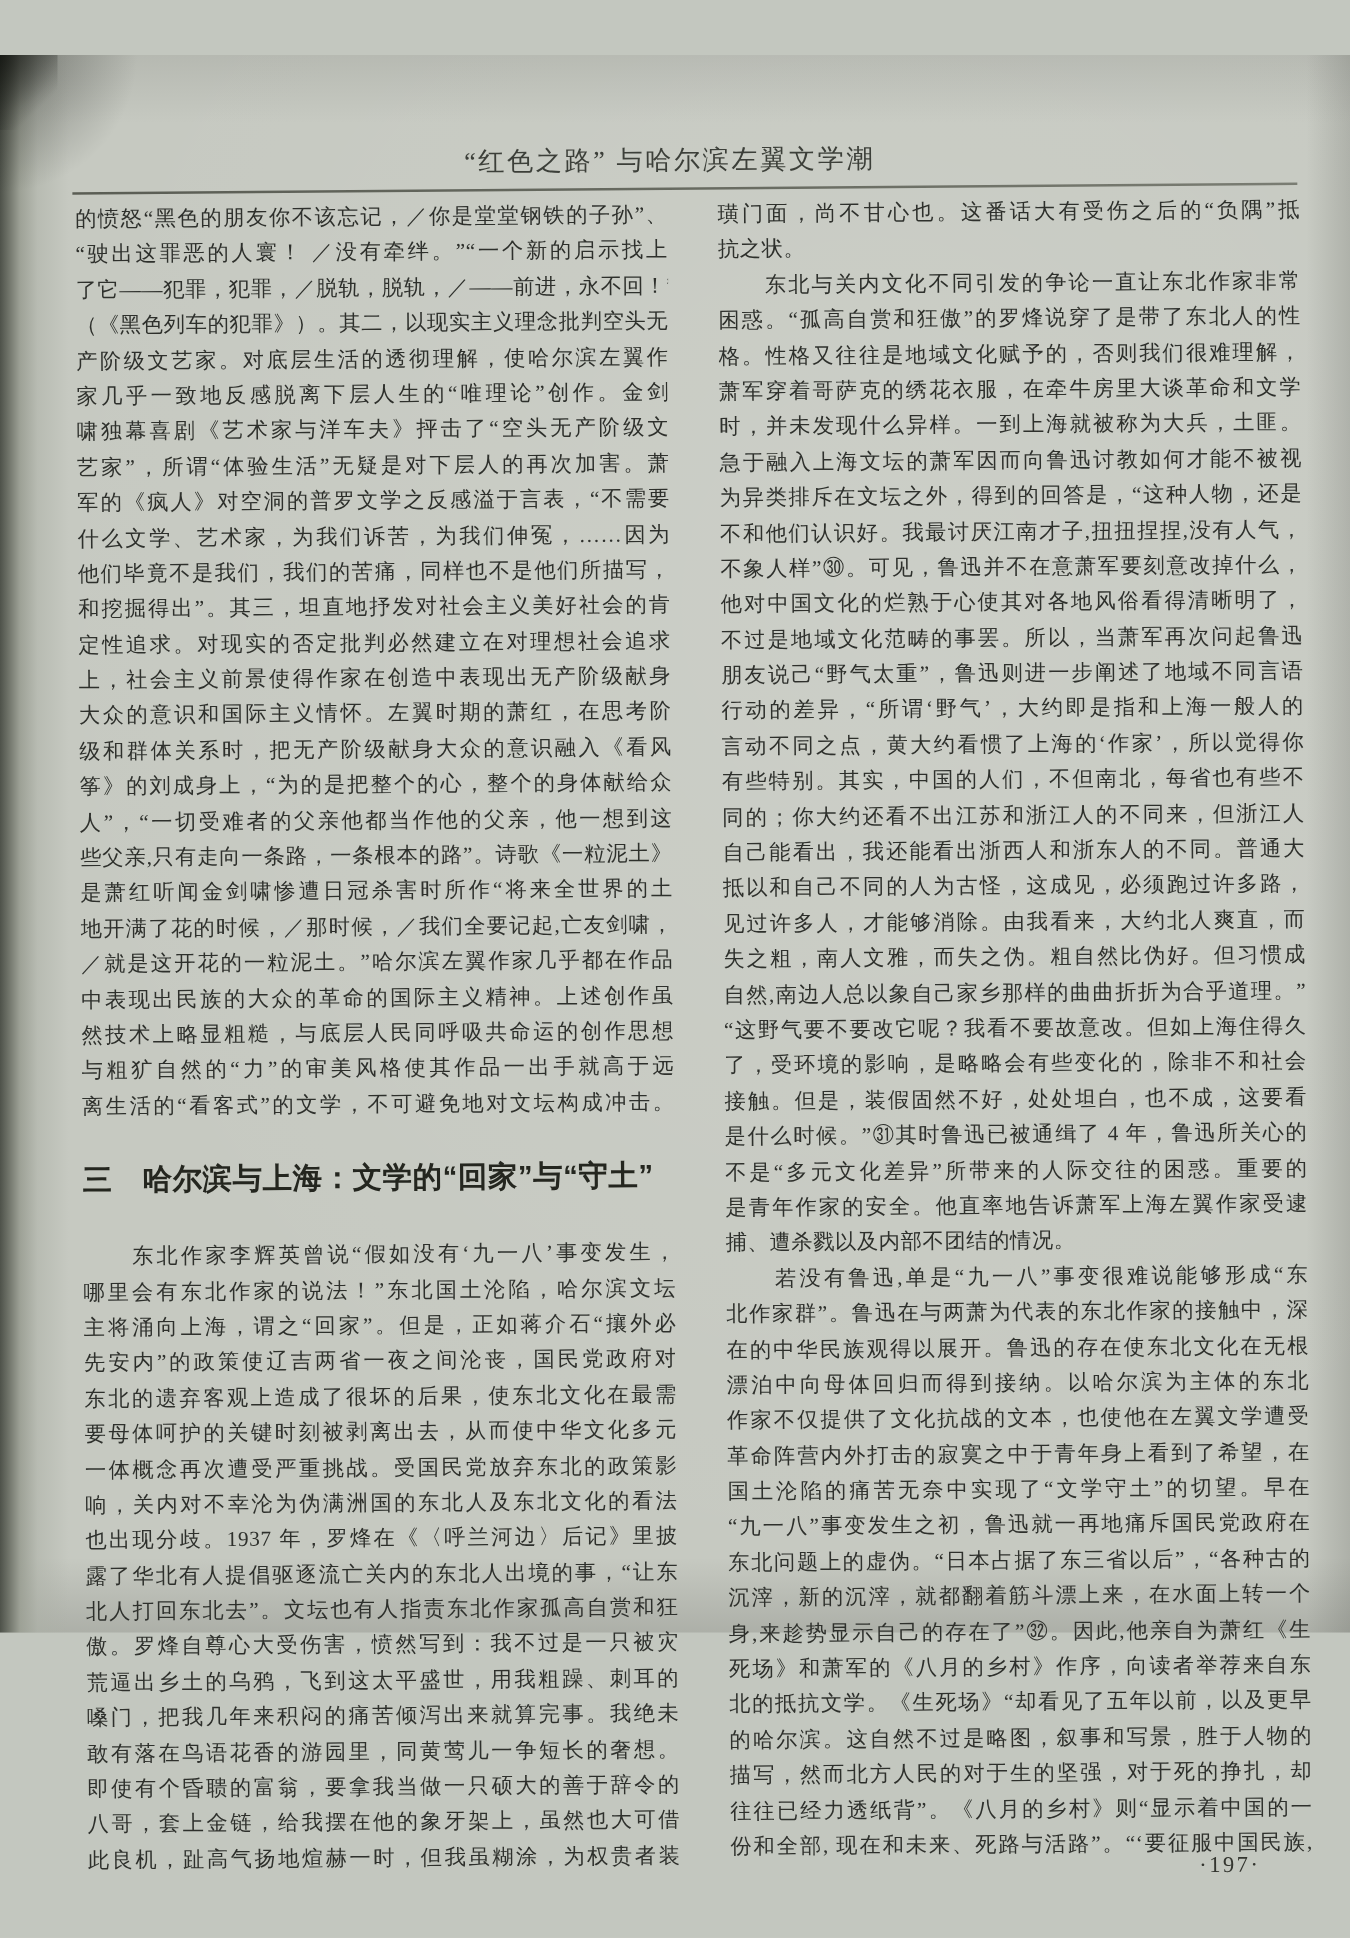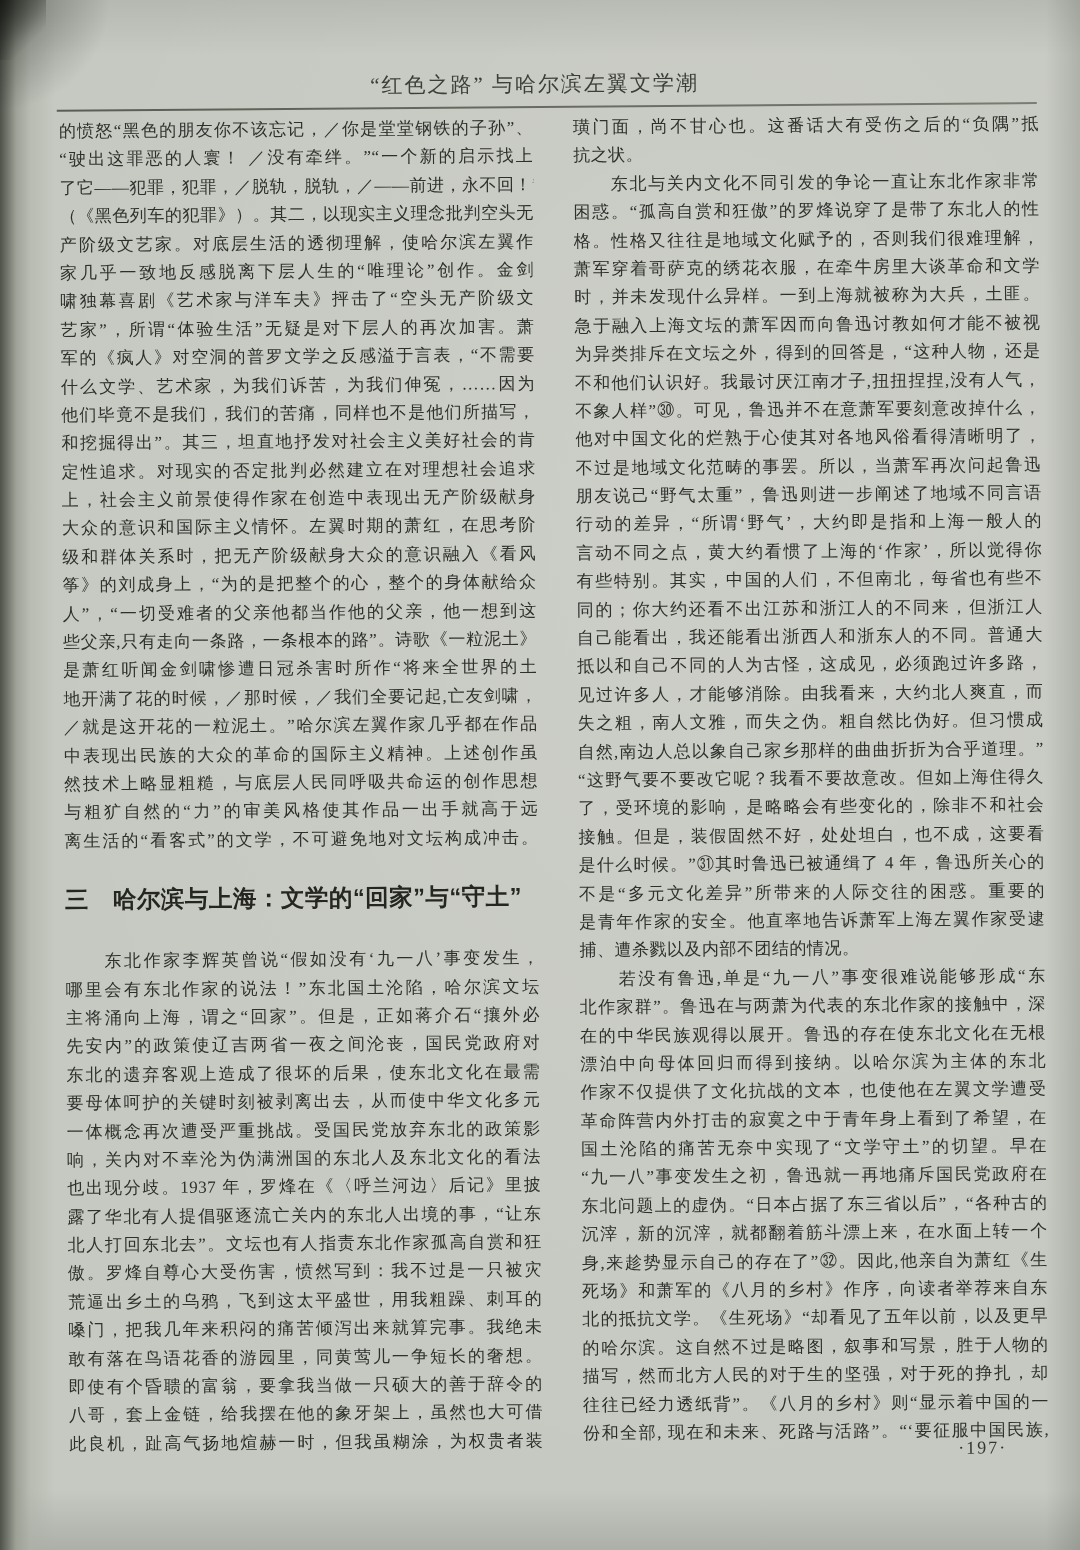--- a/index.html
+++ b/index.html
@@ -2,29 +2,30 @@
 <html><head>
 <meta charset="utf-8">
 <style>
   html,body{margin:0;padding:0;}
   body{
     width:1080px;height:1550px;overflow:hidden;
     font-family:"Liberation Serif","DejaVu Serif",serif;
     background:#c3c7bf;
   }
   .page{
-    position:relative;width:1080px;height:1550px;
+    position:relative;width:1080px;height:1262px;
     background-color:#c6c9c1;
     background-image:
       radial-gradient(circle at 0% 0%, rgba(18,20,16,0.60) 0px, rgba(18,20,16,0.25) 45px, rgba(0,0,0,0) 110px),
       linear-gradient(90deg, #4e524a 0px, #70746a 7px, #9da196 16px, rgba(172,176,166,0.55) 30px, rgba(198,201,193,0) 55px),
       linear-gradient(270deg, rgba(60,62,56,0.18) 0px, rgba(0,0,0,0) 35px),
       linear-gradient(0deg, rgba(40,42,38,0.16) 0px, rgba(0,0,0,0) 60px),
       linear-gradient(180deg, rgba(40,42,38,0.10) 0px, rgba(0,0,0,0) 55px),
       radial-gradient(ellipse at 65% 35%, rgba(255,255,255,0.10), rgba(0,0,0,0) 70%);
+    margin-top: 44px;
   }
   .content{
     position:absolute;inset:0;
     transform:rotate(-0.45deg);
     transform-origin:50% 50%;
     color:#2e302c;
   }
   .header-title{
     position:absolute;top:70px;left:0;width:1080px;
     text-align:center;font-size:21px;letter-spacing:2px;color:#3c3f39;

